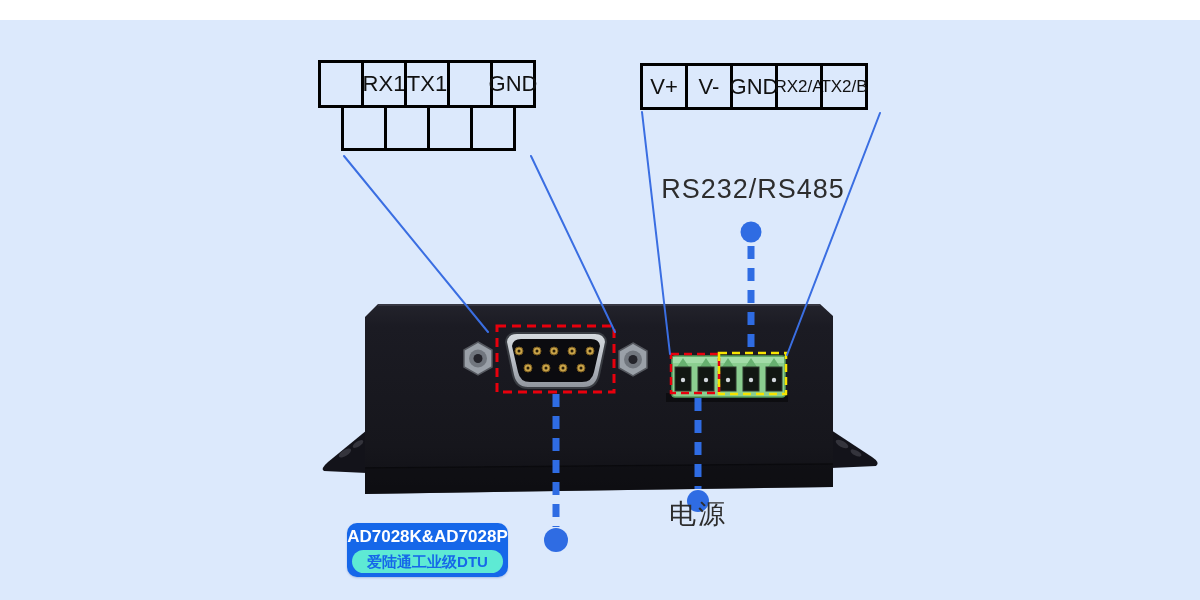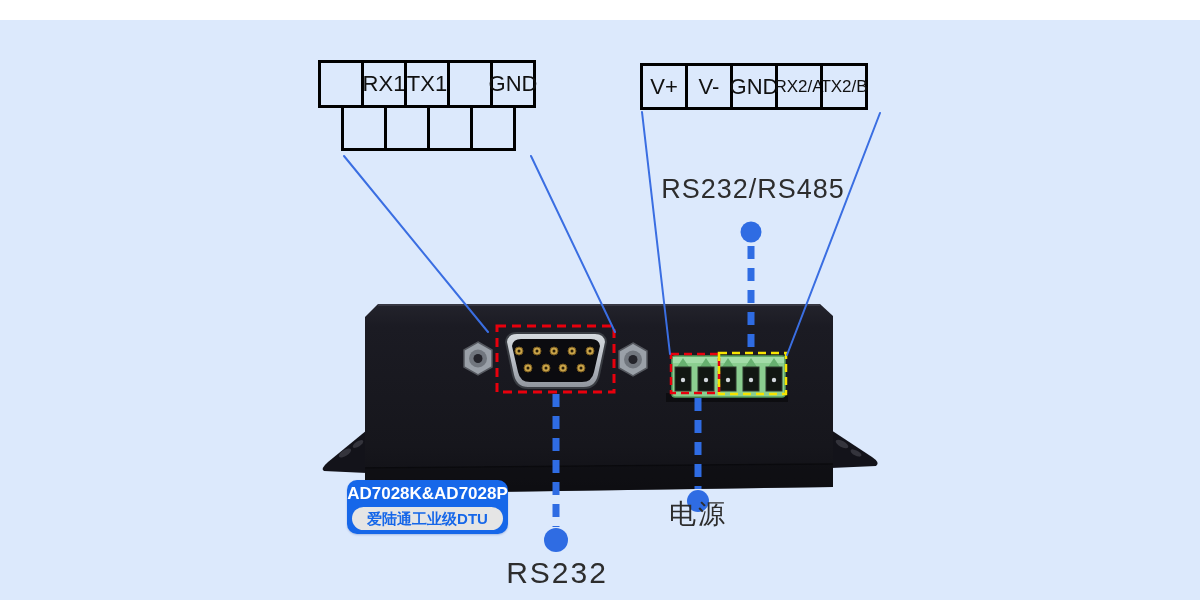--- a/index.html
+++ b/index.html
@@ -23,25 +23,25 @@
   .row-term .pin-cell { width:48px; height:47px; }
   .pin-cell.small { font-size:17px; }
 
   
   .ann-label { position:absolute; text-align:center; color:#2d2d2d; }
   .label-serial { left:628px; top:154px; width:250px; font-size:27px; letter-spacing:1px; }
   .label-power  { left:648px; top:476px; width:100px; font-size:27px; letter-spacing:2px; }
   .label-rs232  { left:477px; top:536px; width:160px; font-size:30px; letter-spacing:2px; }
 
   
-  .badge { position:absolute; left:347px; top:460px; width:161px; height:54px;
+  .badge { position:absolute; left:347px; top:503px; width:161px; height:54px;
            background:#1667e9; border-radius:10px; box-shadow:0 1px 2px rgba(20,60,160,.25); }
   .badge-model { color:#ffffff; font-weight:bold; font-size:17px; text-align:center;
                  line-height:27px; letter-spacing:0px; }
-  .badge-pill { margin:0 5px; background:#e5e5e5; border-radius:12px; height:23px;
+  .badge-pill { margin:0 5px; background:#5eead4; border-radius:12px; height:23px;
                 line-height:23px; color:#1667e9; font-weight:bold; font-size:15px;
                 text-align:center; }
 </style>
 </head>
 <body>
 
 <div class="stage">
 
   <svg class="device-layer" width="1200" height="600" viewBox="0 0 1200 600">
     <defs>
@@ -191,20 +191,19 @@
   <div class="pin-row row-term" style="left:640px; top:43px;">
     <div class="pin-cell">V+</div>
     <div class="pin-cell">V-</div>
     <div class="pin-cell">GND</div>
     <div class="pin-cell small">RX2/A</div>
     <div class="pin-cell small">TX2/B</div>
   </div>
 
   <div class="ann-label label-serial">RS232/RS485</div>
   <div class="ann-label label-power">电源</div>
-  <div class="ann-label label-rs232">RS232</div>
 
   <div class="badge">
     <div class="badge-model">AD7028K&amp;AD7028P</div>
     <div class="badge-pill">爱陆通工业级DTU</div>
   </div>
 
 </div>
 
 </body></html>

